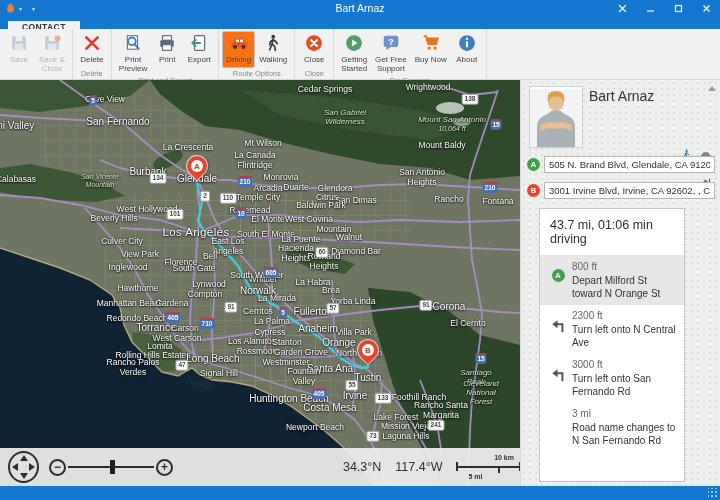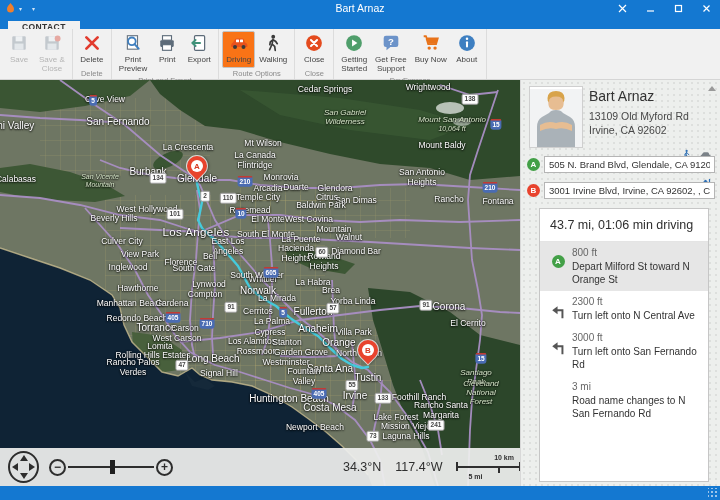--- a/index.html
+++ b/index.html
@@ -74,21 +74,21 @@
   .photo{position:absolute;left:8px;top:6px;width:54px;height:62px;background:#fff;border:1px solid #cfcfcf;display:flex;align-items:flex-end;justify-content:center;overflow:hidden}
   .cname{position:absolute;left:68px;top:8px;font-size:14px;color:#333}
   .caddr{position:absolute;left:68px;top:29px;font-size:10.5px;color:#484848;line-height:1.35}
   .modeicons{position:absolute;right:8px;top:66px;display:flex;gap:8px;align-items:center}
   .routerow{position:absolute;left:6px;display:flex;align-items:center;gap:4px;width:188px}
   .badge{width:13px;height:13px;border-radius:50%;color:#fff;font-size:8px;font-weight:bold;display:flex;align-items:center;justify-content:center;flex:none}
   .badge.a{background:#43a047}
   .badge.b{background:#e8432d}
   .rinput{flex:1;height:17px;border:1px solid #b5b5b5;background:#fff;font-size:9.5px;color:#333;padding:0 4px;outline:none}
   .swap{position:absolute;right:8px;top:95px;cursor:pointer}
-  .dircard{position:absolute;left:18px;top:128px;width:170px;height:274px;background:#fff;border:1px solid #c6c6c6;overflow:hidden}
+  .dircard{position:absolute;left:18px;top:128px;width:146px;height:274px;background:#fff;border:1px solid #c6c6c6;overflow:hidden}
   .dsummary{padding:9px 10px;font-size:12.5px;color:#2f2f2f;border-bottom:1px solid #e4e4e4}
   .step{display:flex;padding:5px 6px 5px 4px;cursor:pointer}
   .step.hl{background:#e6e6e6}
   .sicon{width:28px;flex:none;display:flex;justify-content:center;padding-top:8px}
   .sbody{flex:1}
   .sdist{font-size:10px;color:#666;margin-bottom:2px}
   .sinstr{font-size:10px;color:#333;line-height:1.3}
   .badge-a{width:13px;height:13px;border-radius:50%;background:#43a047;color:#fff;font-size:8px;font-weight:bold;display:flex;align-items:center;justify-content:center}
 
   
@@ -522,24 +522,20 @@
       <div class="photo">
         <svg width="52" height="58" viewBox="0 0 52 58">
           <rect width="52" height="58" fill="#f2f3f4"></rect>
           <path d="M18 10 Q18 3 26 3 Q34 3 34 10 L33.5 16 Q33 21 26 21 Q19 21 18.5 16 Z" fill="#e7bd92"></path>
           <path d="M17.5 9 Q18 2 26 2 Q34 2 34.5 9 Q34.8 12 33 13 Q33.5 7.5 26 7.5 Q18.5 7.5 19 13 Q17.2 12 17.5 9 Z" fill="#d8a34a"></path>
           <path d="M26 21 Q21 21 19 24 L12 28 Q7 31 7 38 L7 58 L45 58 L45 38 Q45 31 40 28 L33 24 Q31 21 26 21 Z" fill="#aab2b8"></path>
           <path d="M10 36 Q18 31 26 34 Q34 31 42 36 L42 42 Q34 38 26 40 Q18 38 10 42 Z" fill="#e7bd92"></path>
         </svg>
       </div>
       <div class="cname">Bart Arnaz</div>
-      <div class="caddr">
-        <div>13109 Old Myford Rd</div>
-        <div>Irvine, CA 92602</div>
-      </div>
 
       <div class="modeicons">
         <span><svg width="9" height="11" viewBox="0 0 16 18">
               <circle cx="8.2" cy="2.6" r="2" fill="#2d6fb5"></circle>
               <path d="M8 5 L7.2 10 L5 16 M7.2 10 L9.8 12 L10.3 16.5 M8 5.6 L5.4 7.8 L5 10.5 M8 5.6 L10.6 7.4 L12.2 9.6" stroke="#2d6fb5" stroke-width="1.7" fill="none" stroke-linecap="round"></path>
             </svg></span>
         <span><svg width="13" height="9" viewBox="0 0 20 14">
               <path d="M2 9 Q2 6.5 4 6 L6 3 Q6.5 2 8 2 H13 Q14.5 2 15 3.2 L16 6 Q18.5 6.5 18.5 9 Q18.5 10 17.5 10 H3 Q2 10 2 9 Z" fill="#7b8288"></path>
               <circle cx="6" cy="10.5" r="1.8" fill="#55595c"></circle>
               <circle cx="14.5" cy="10.5" r="1.8" fill="#55595c"></circle>

